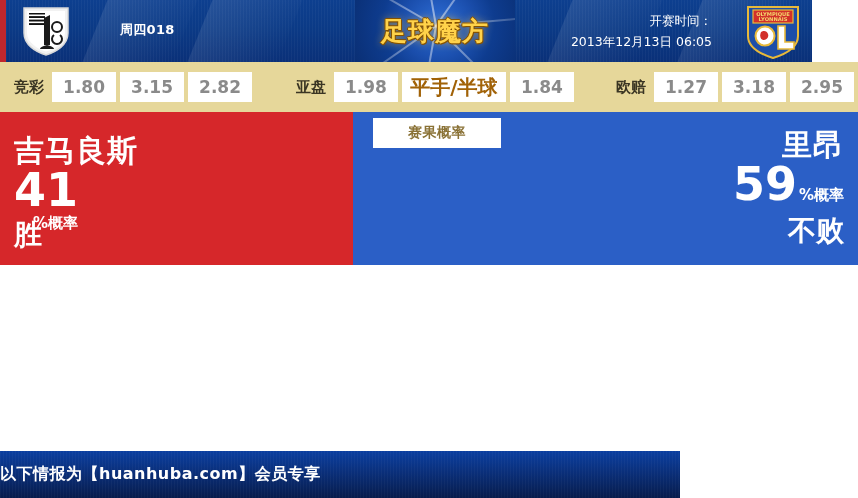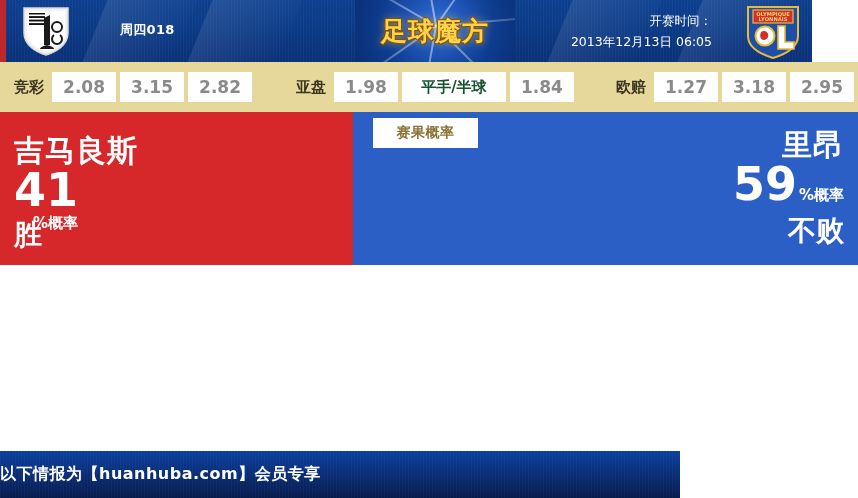--- a/index.html
+++ b/index.html
@@ -32,40 +32,40 @@
   .crest-l{position:absolute;left:20px;top:5px;width:52px;height:52px;}
   .crest-r{position:absolute;right:10px;top:4px;width:58px;height:56px;}
 
   
   .odds{position:absolute;left:0;top:62px;width:858px;height:50px;background:#e6d79a;
     display:flex;}
   .odds-group{display:flex;align-items:center;}
   .odds-label{font-size:15px;font-weight:bold;color:#3a3523;margin:0 8px;white-space:nowrap;}
   .odds-cell{background:#ffffff;color:#8a8a8a;font-size:17px;font-weight:bold;
     height:30px;min-width:52px;padding:0 6px;margin-right:4px;display:flex;align-items:center;justify-content:center;white-space:nowrap;}
-  .odds-cell.wide{min-width:92px;font-size:15px;color:#14532d;}
+  .odds-cell.wide{min-width:92px;font-size:20px;color:#a16207;}
   .sp1{width:74px;}.sp2{width:70px;}.sp3{width:14px;}
 
   
   .probrow{position:absolute;left:0;top:112px;width:858px;height:153px;}
   .panel-red{position:absolute;left:0;top:0;width:407px;height:153px;background:#d6272a;}
   .panel-blue{position:absolute;left:353px;top:0;width:505px;height:153px;background:#2b5fc6;}
   .team-l{position:absolute;left:14px;top:22px;color:#fff;font-size:30px;font-weight:bold;letter-spacing:1px;line-height:34px;}
   .pct-l{position:absolute;left:14px;top:56px;color:#fff;font-weight:bold;display:flex;align-items:flex-end;flex-direction:column;}
   .pct-l .big{font-size:46px;line-height:44px;}
   .pct-l .small{font-size:15px;line-height:22px;margin-left:2px;}
   .res-l{position:absolute;left:14px;top:108px;color:#fff;font-size:28px;font-weight:bold;line-height:30px;}
 
   .team-r{position:absolute;right:14px;top:16px;color:#fff;font-size:30px;font-weight:bold;letter-spacing:1px;line-height:34px;text-align:right;}
   .pct-r{position:absolute;right:14px;top:50px;color:#fff;font-weight:bold;display:flex;align-items:flex-end;justify-content:flex-end;}
   .pct-r .big{font-size:46px;line-height:44px;}
   .pct-r .small{font-size:15px;line-height:22px;margin-left:2px;}
   .res-r{position:absolute;right:14px;top:104px;color:#fff;font-size:28px;font-weight:bold;line-height:30px;text-align:center;}
 
-  .tab{position:absolute;left:373px;top:118px;width:105px;height:30px;background:#ffffff;
+  .tab{position:absolute;left:373px;top:118px;width:128px;height:30px;background:#ffffff;
     display:flex;align-items:center;justify-content:center;}
   .tab span{font-size:14px;font-weight:bold;color:#8a7236;letter-spacing:.5px;}
 
   .summary{position:absolute;left:218px;top:152px;width:420px;color:#fff;
     font-size:19px;font-weight:bold;line-height:31px;letter-spacing:.2px;}
 
   
   .analysis{position:absolute;left:0;top:270px;width:858px;height:178px;background:#2d6cf0;}
   .an-head{position:absolute;right:14px;top:14px;display:flex;align-items:center;}
   .an-head .txt{color:#ffffff;font-size:23px;font-weight:bold;letter-spacing:1px;}
@@ -141,21 +141,21 @@
       <circle cx="21" cy="32" r="9.5" fill="#ffffff" stroke="#e8b93a" stroke-width="2"></circle>
       <path d="M17 28 c3-2 6-1 7 2 c1 3-1 6-4 6 c-3 0-5-3-3-8 z" fill="#d2302a"></path>
       <path d="M34 22 h7 v16 h9 v7 h-16 z" fill="#ffffff" stroke="#e8b93a" stroke-width="1.6"></path>
     </svg>
   </div>
 
   <div class="odds">
     <div class="sp3"></div>
     <div class="odds-group">
       <div class="odds-label">竞彩</div>
-      <div class="odds-cell">2.08</div>
+      <div class="odds-cell">1.80</div>
       <div class="odds-cell">3.15</div>
       <div class="odds-cell">2.82</div>
     </div>
     <div class="sp1"></div>
     <div class="odds-group">
       <div class="odds-label">亚盘</div>
       <div class="odds-cell">1.98</div>
       <div class="odds-cell wide">平手/半球</div>
       <div class="odds-cell">1.84</div>
     </div>

